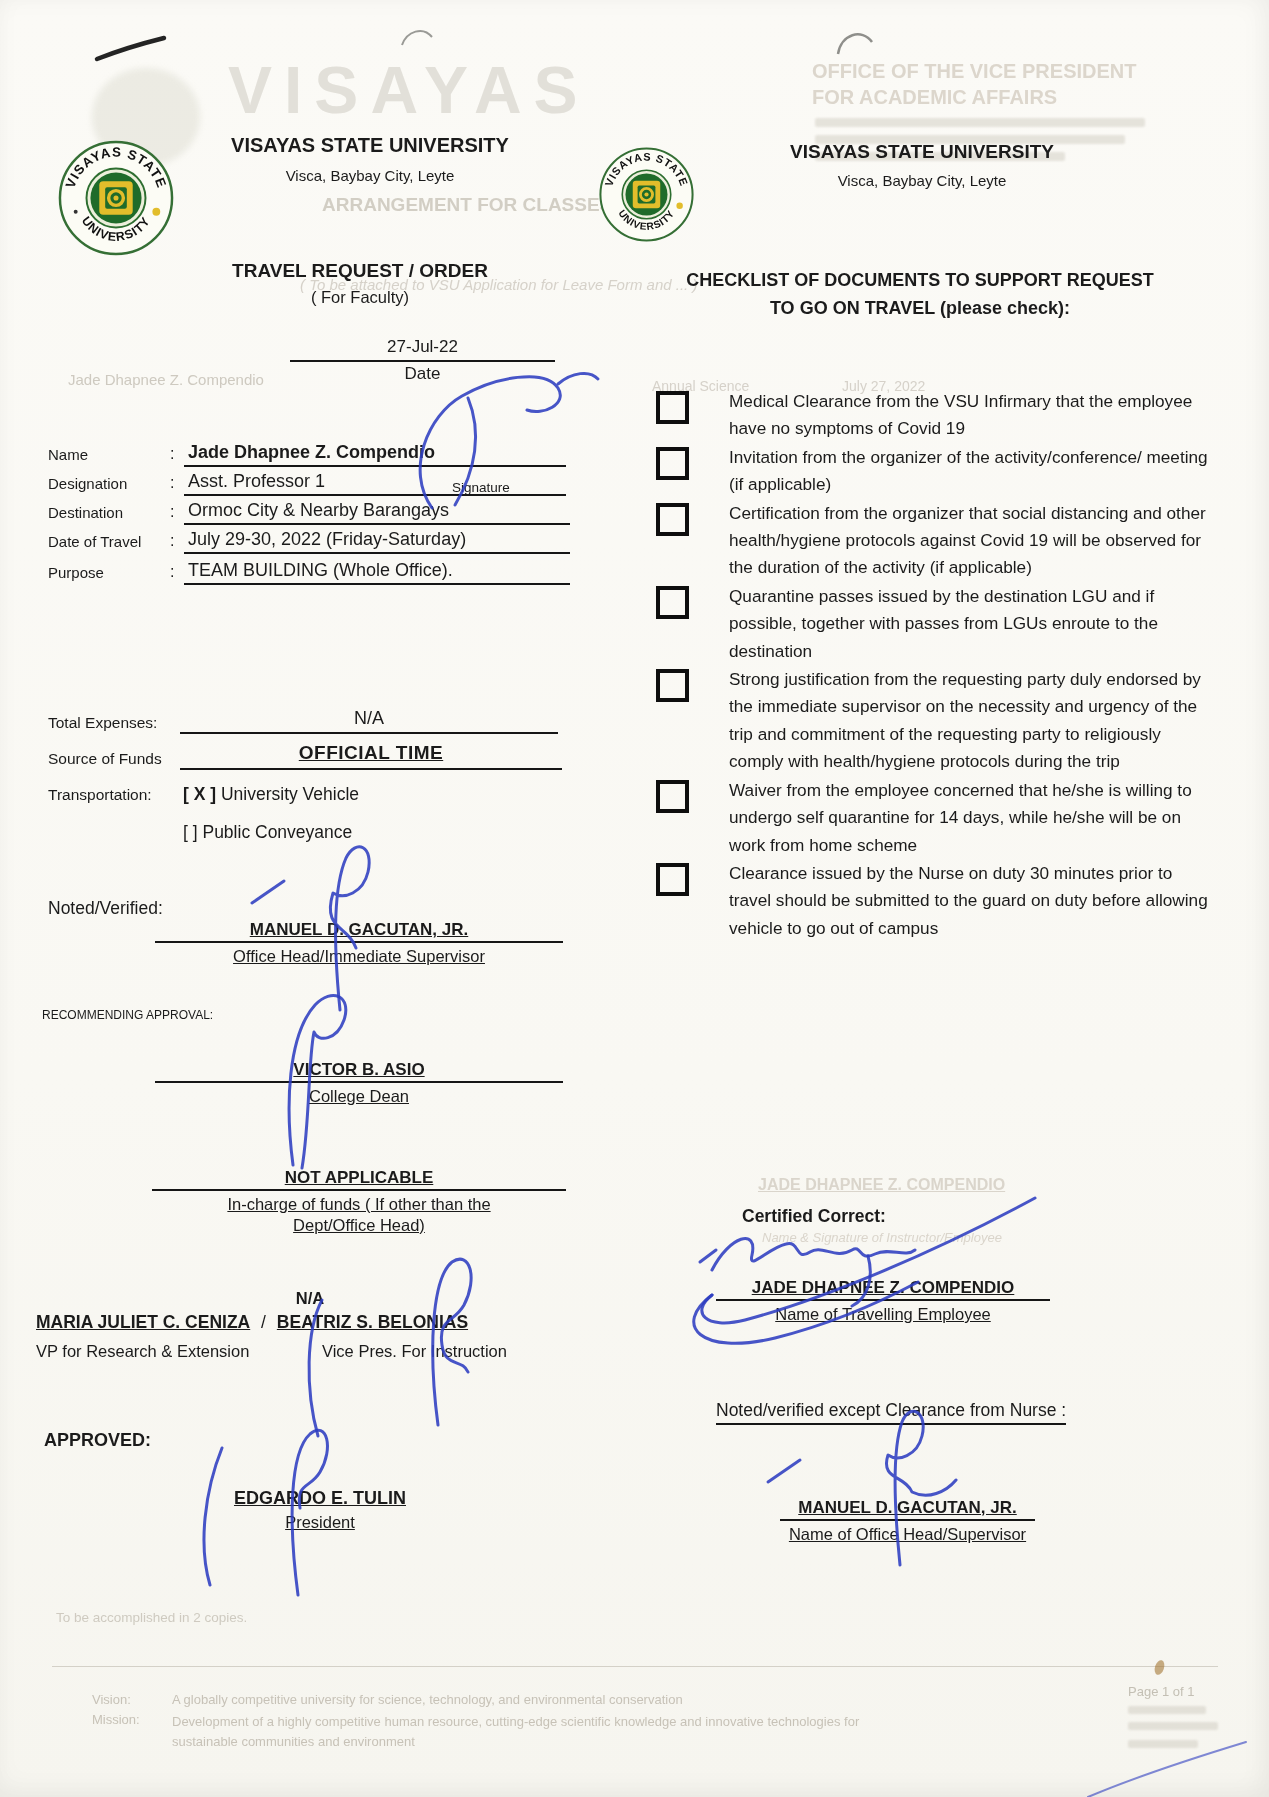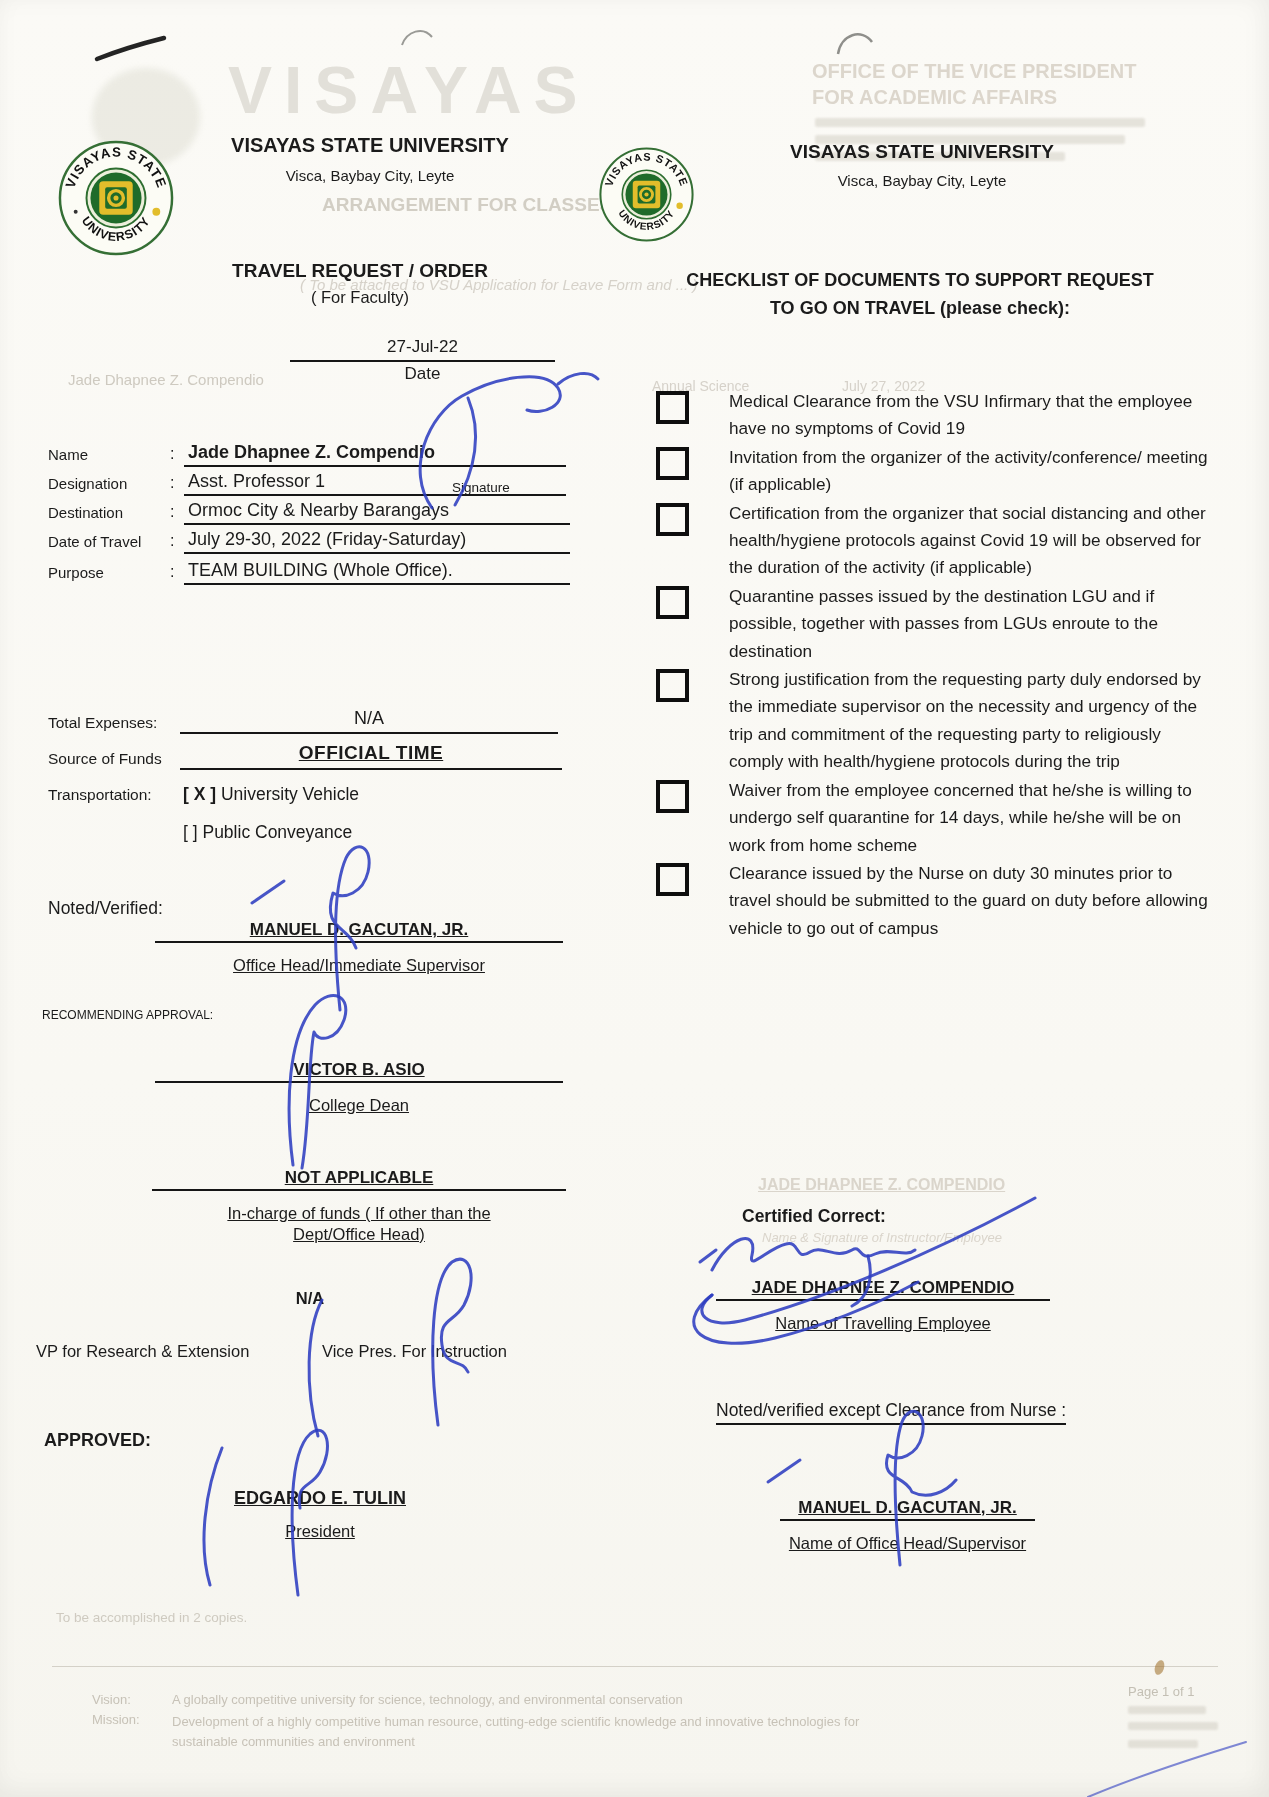--- a/index.html
+++ b/index.html
@@ -13,21 +13,21 @@
   .ghost{color:#b8b2a4;filter:blur(.6px);}
   
   .frow{display:flex;align-items:flex-end;}
   .frow .lbl{width:122px;font-size:15px;padding-bottom:4px;flex:none;}
   .frow .col{width:14px;font-size:16px;padding-bottom:4px;flex:none;}
   .frow .val{flex:1;font-size:18px;border-bottom:2.5px solid #161616;padding:0 2px 2px 4px;white-space:nowrap;}
   
   .sigblock{display:flex;flex-direction:column;align-items:center;text-decoration:underline;}
   .sigblock .nm{font-weight:700;font-size:17px;white-space:nowrap;}
   .sigblock .ln{width:100%;border-bottom:2.5px solid #161616;margin-top:1px;}
-  .sigblock .tt{font-size:16.5px;margin-top:13px;white-space:nowrap;}
+  .sigblock .tt{font-size:16.5px;margin-top:4px;white-space:nowrap;}
   
   .cklist{display:flex;flex-direction:column;row-gap:1px;}
   .ckitem{display:flex;align-items:flex-start;}
   .ckbox{width:25px;height:25px;border:4px solid #0e0e0e;flex:none;margin:3px 40px 0 0;background:transparent;}
   .cktext{font-size:17.2px;line-height:27.4px;width:482px;}
   .gbar{position:absolute;background:rgba(198,192,180,.4);border-radius:2px;filter:blur(1px);}
   svg.overlay{position:absolute;left:0;top:0;pointer-events:none;}
   .ink{fill:none;stroke:#2e3dc0;stroke-width:3;stroke-linecap:round;stroke-linejoin:round;opacity:.88;}
 </style>
 </head>
@@ -193,20 +193,25 @@
   </div>
 
   <div class="abs sigblock" style="left:152px;top:1168px;width:414px;">
     <div class="nm">NOT APPLICABLE</div>
     <div class="ln"></div>
     <div class="tt">In-charge of  funds ( If other than the</div>
     <div class="tt" style="margin-top:2px;">Dept/Office Head)</div>
   </div>
 
   <div class="abs ctr b" style="left:250px;top:1289px;width:120px;font-size:16.5px;">N/A</div>
+  <div class="abs" style="left:36px;top:1312px;width:540px;font-size:17.5px;white-space:nowrap;">
+    <span class="b" style="text-decoration:underline;">MARIA JULIET C. CENIZA</span>
+    <span style="padding:0 6px;">/</span>
+    <span class="b" style="text-decoration:underline;">BEATRIZ S. BELONIAS</span>
+  </div>
   <div class="abs" style="left:36px;top:1342px;font-size:16.5px;">VP for Research &amp; Extension</div>
   <div class="abs" style="left:322px;top:1342px;font-size:16.5px;">Vice Pres. For Instruction</div>
 
   <div class="abs b" style="left:44px;top:1430px;font-size:18px;">APPROVED:</div>
   <div class="abs sigblock" style="left:170px;top:1488px;width:300px;">
     <div class="nm" style="text-decoration:underline;font-size:18px;">EDGARDO E. TULIN</div>
     <div class="tt">President</div>
   </div>
 
   <div class="abs cklist" style="left:656px;top:388px;width:582px;">

